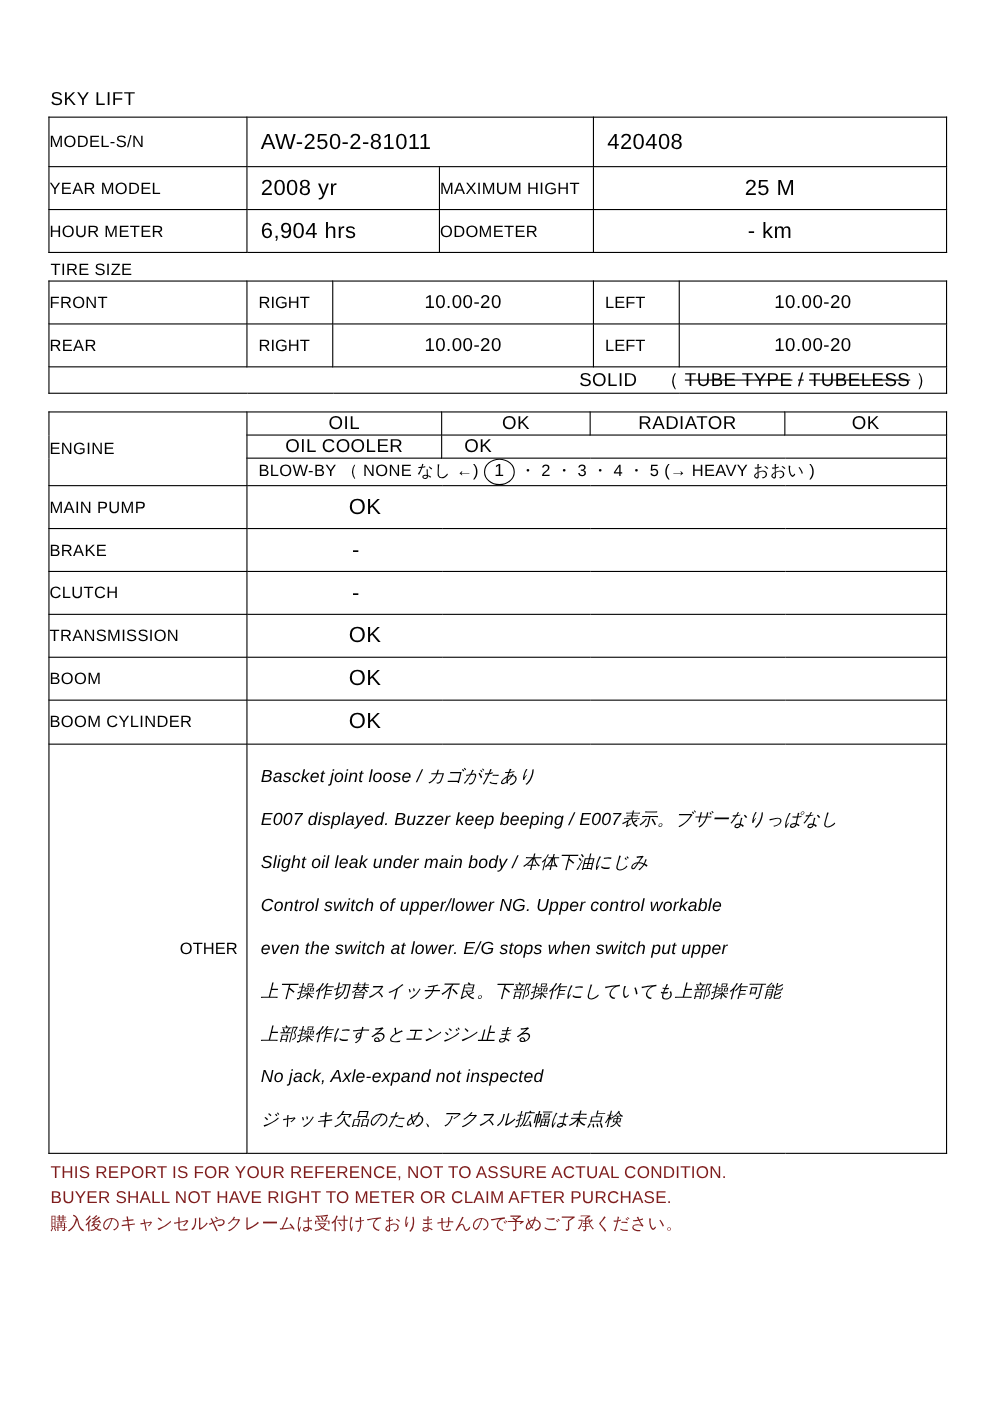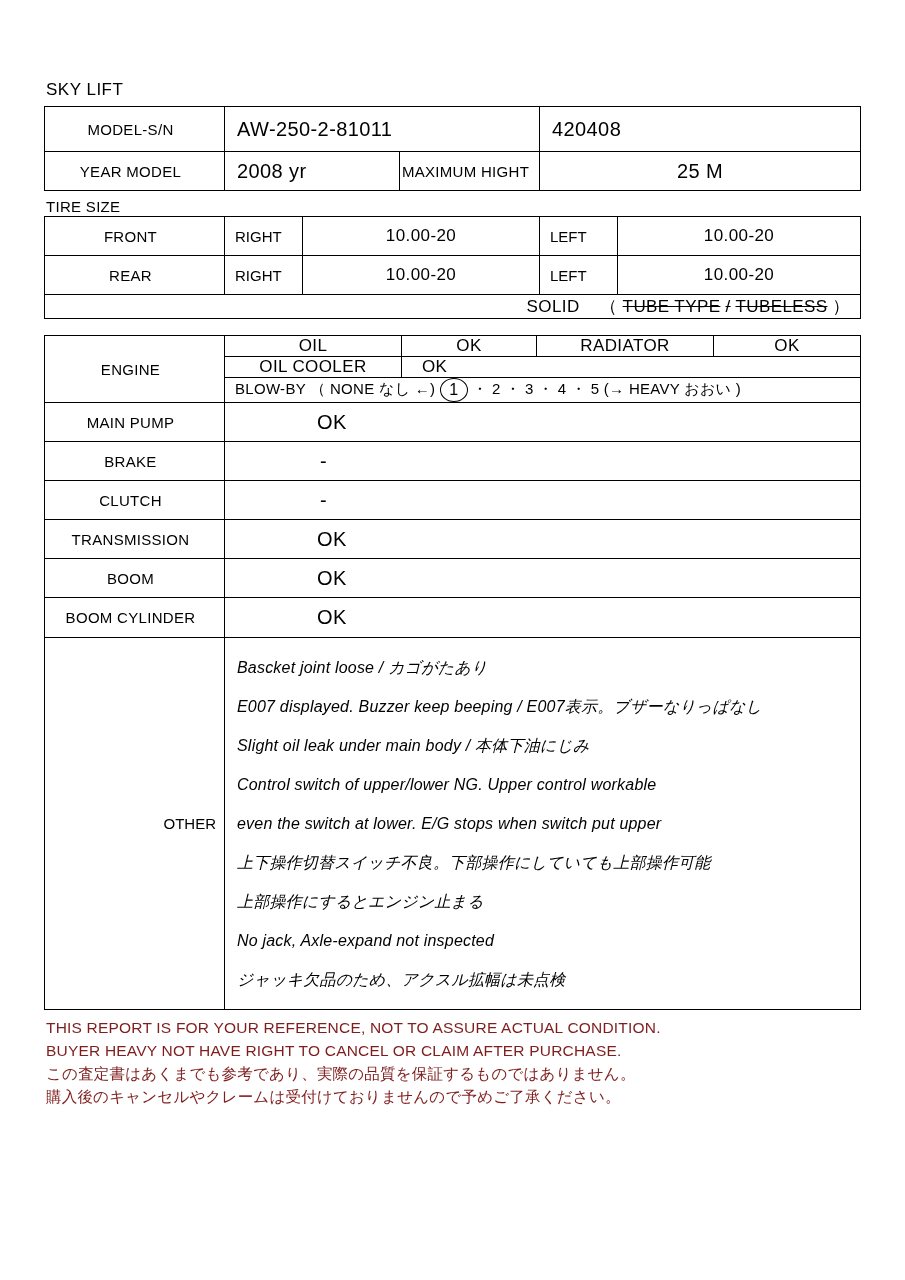--- a/index.html
+++ b/index.html
@@ -38,21 +38,21 @@
     width: 816px;
     table-layout: fixed;
   }
   td {
     border: 1px solid #000000;
     padding: 0;
     vertical-align: middle;
     font-size: 16px;
   }
   .lbl {
-    text-align: center;
+    text-align: left;
     padding-right: 8px;
     font-size: 15px;
     letter-spacing: 0.3px;
     height: 38px;
   }
   .val {
     padding-left: 12px;
     font-size: 20px;
     letter-spacing: 0.4px;
     border-radius: 12px;
@@ -153,20 +153,26 @@
           <tr>
         <td class="lbl">MODEL-S/N</td>
         <td class="val" colspan="2" style="height:44px">AW-250-2-81011</td>
         <td class="val">420408</td>
       </tr>
       <tr>
         <td class="lbl">YEAR MODEL</td>
         <td class="val">2008  yr</td>
         <td class="lbl">MAXIMUM HIGHT</td>
         <td class="val-c">25 M</td>
+      </tr>
+      <tr>
+        <td class="lbl">HOUR METER</td>
+        <td class="val">6,904 hrs</td>
+        <td class="lbl">ODOMETER</td>
+        <td class="val-c">- km</td>
       </tr>
     </tbody>
       </table>
 
     <div class="tire-cap">TIRE SIZE</div>
 
     <table>
       <colgroup>
         <col style="width:180px">
           <col style="width:78px">
@@ -272,19 +278,18 @@
           <div>上部操作にするとエンジン止まる</div>
           <div>No jack, Axle-expand not inspected</div>
           <div>ジャッキ欠品のため、アクスル拡幅は未点検</div>
         </td>
       </tr>
     </tbody>
       </table>
 
     <div class="disclaimer">
       <div>THIS REPORT IS FOR YOUR REFERENCE, NOT TO ASSURE ACTUAL CONDITION.</div>
-      <div>BUYER HEAVY NOT HAVE RIGHT TO CANCEL OR CLAIM AFTER PURCHASE.</div>
-      <div>この査定書はあくまでも参考であり、実際の品質を保証するものではありません。</div>
+      <div>BUYER SHALL NOT HAVE RIGHT TO METER OR CLAIM AFTER PURCHASE.</div>
       <div>購入後のキャンセルやクレームは受付けておりませんので予めご了承ください。</div>
     </div>
 
   </div>
 </div>
 
 </body></html>

